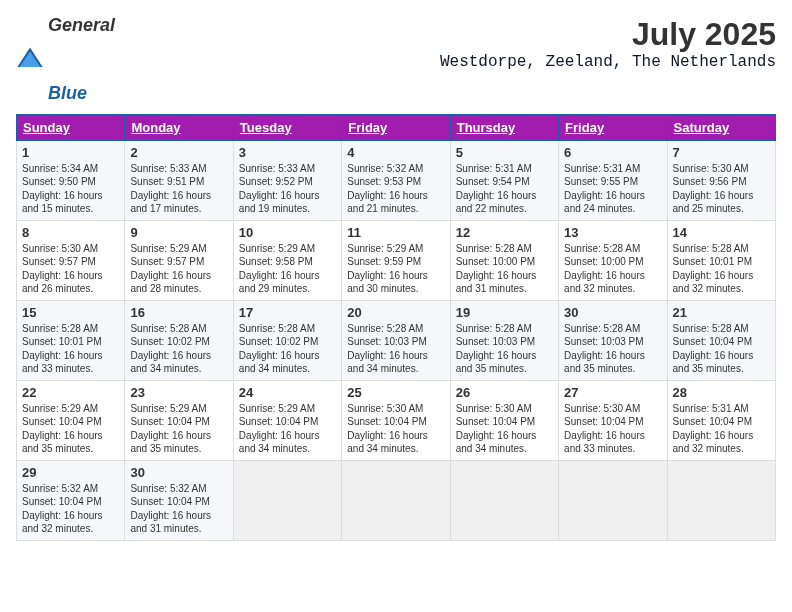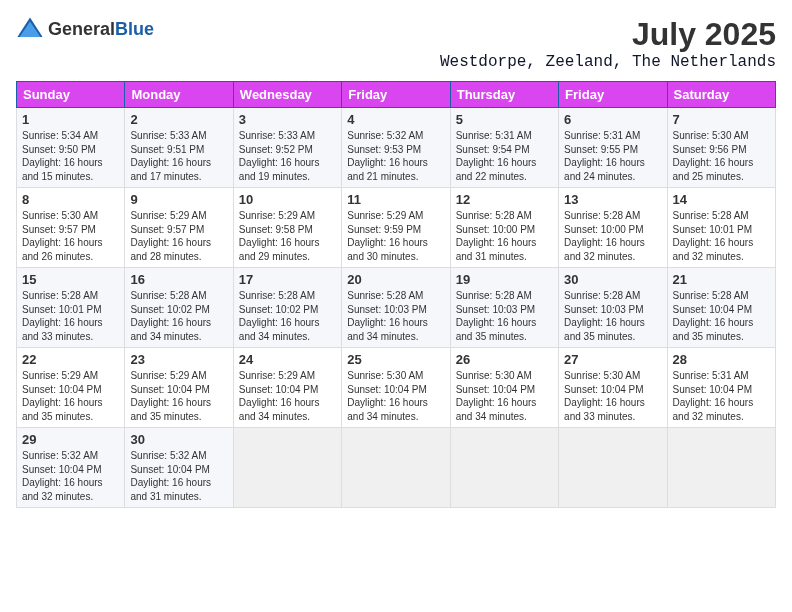--- a/index.html
+++ b/index.html
@@ -16,32 +16,34 @@
       align-items: flex-start;
       margin-bottom: 10px;
     }
     .logo {
       display: flex;
       align-items: center;
       gap: 4px;
     }
     .logo-text {
       display: flex;
-      flex-direction: row;
+      flex-direction: column;
       line-height: 1.1;
+      font-style: italic;
     }
     .logo-general {
       font-size: 18px;
       font-weight: bold;
       color: #333;
     }
     .logo-blue {
       font-size: 18px;
       font-weight: bold;
       color: #1a5fa8;
+      margin-top: 48px;
     }
     .logo-icon {
       width: 28px;
       height: 28px;
     }
     .title-block {
       text-align: right;
     }
     .month-title {
       font-size: 32px;
@@ -52,27 +54,28 @@
       font-size: 16px;
       color: #0f172a;
       font-family: Liberation Mono, monospace;
     }
     .calendar-table {
       width: 100%;
       border-collapse: collapse;
       border: 1px solid #ccc;
     }
     .calendar-table th {
-      background-color: #d946ef;
+      background-color: #a21caf;
       color: #fff;
       font-size: 13px;
       font-weight: bold;
       text-align: left;
       padding: 5px 6px;
       border: 1px solid #1a5fa8;
+      text-decoration: underline;
     }
     .calendar-table td {
       vertical-align: top;
       padding: 4px 5px;
       font-size: 10.5px;
       color: #333;
       border: 1px solid #ddd;
       width: calc(100% / 7);
       min-height: 80px;
       background: #fff;
@@ -117,21 +120,21 @@
     <div class="month-title">July 2025</div>
     <div class="location-title">Westdorpe, Zeeland, The Netherlands</div>
   </div>
 </div>
 
 <table class="calendar-table">
   <thead>
     <tr>
     <th>Sunday</th>
         <th>Monday</th>
-        <th>Wednesday</th>
+        <th>Tuesday</th>
         <th>Friday</th>
         <th>Thursday</th>
         <th>Friday</th>
         <th>Saturday</th>
       </tr>
   </thead>
   <tbody id="calendar-body">
   <tr>
         <td>
           <span class="day-number">1</span>

